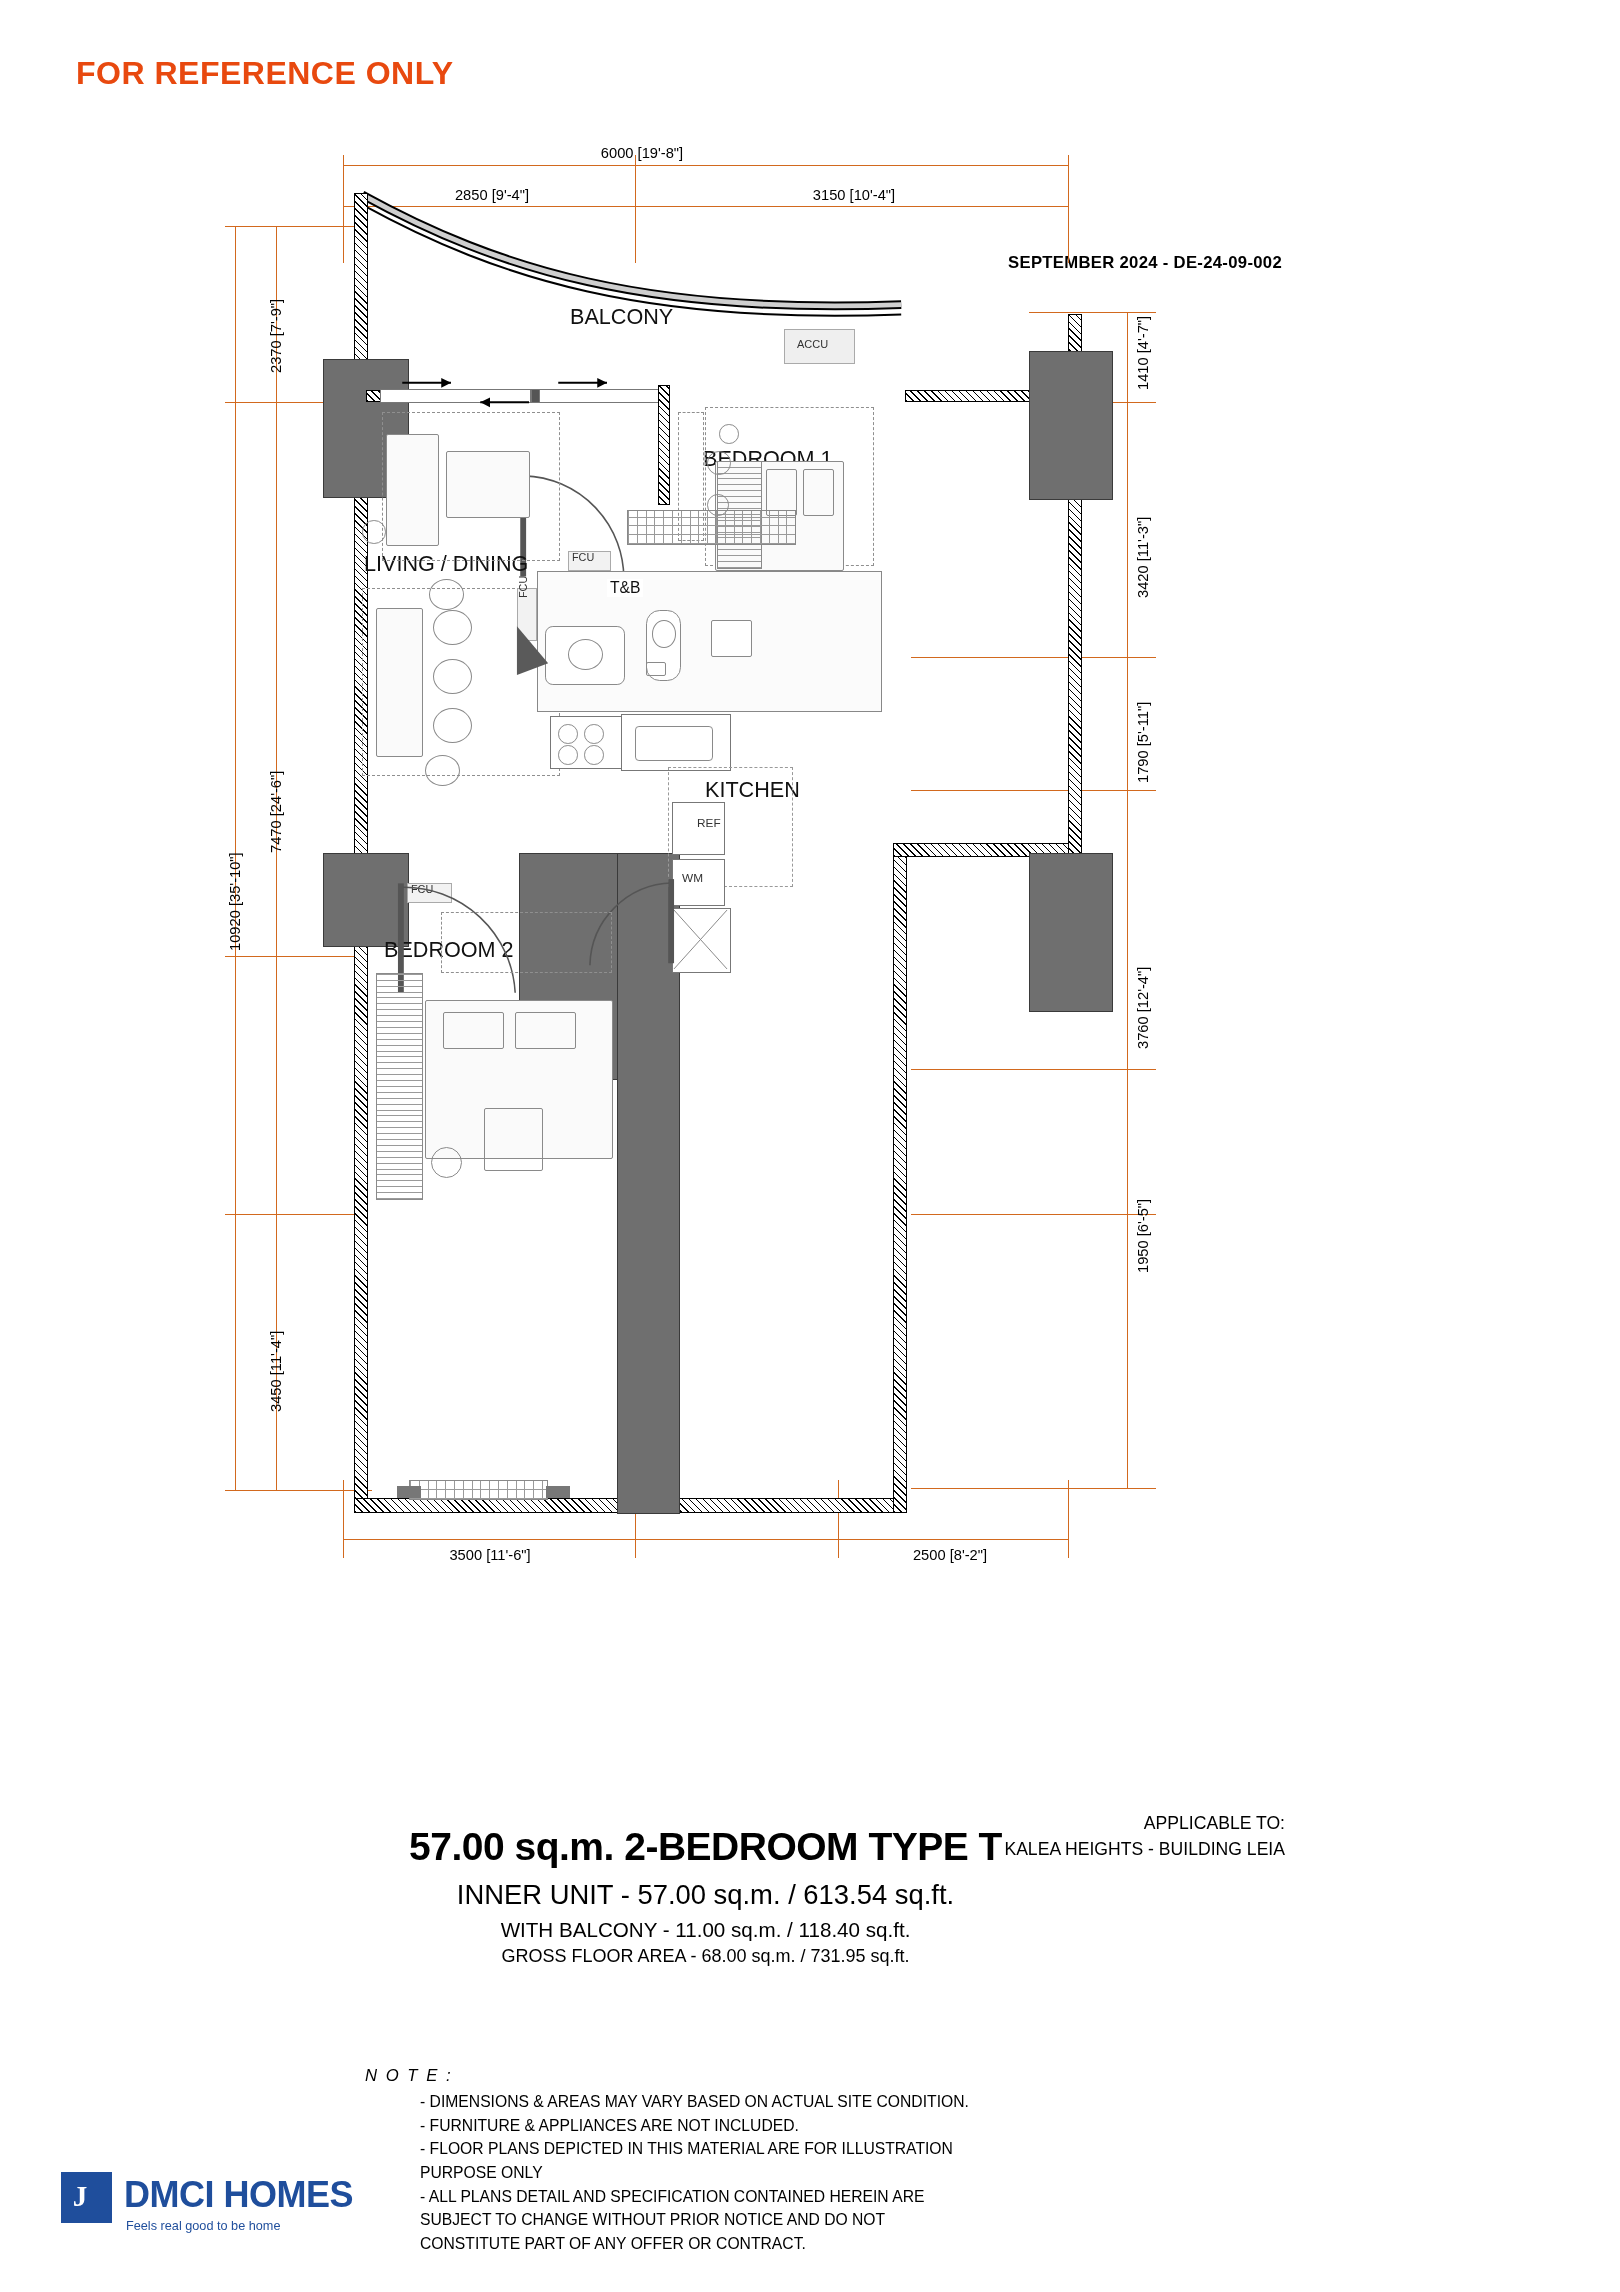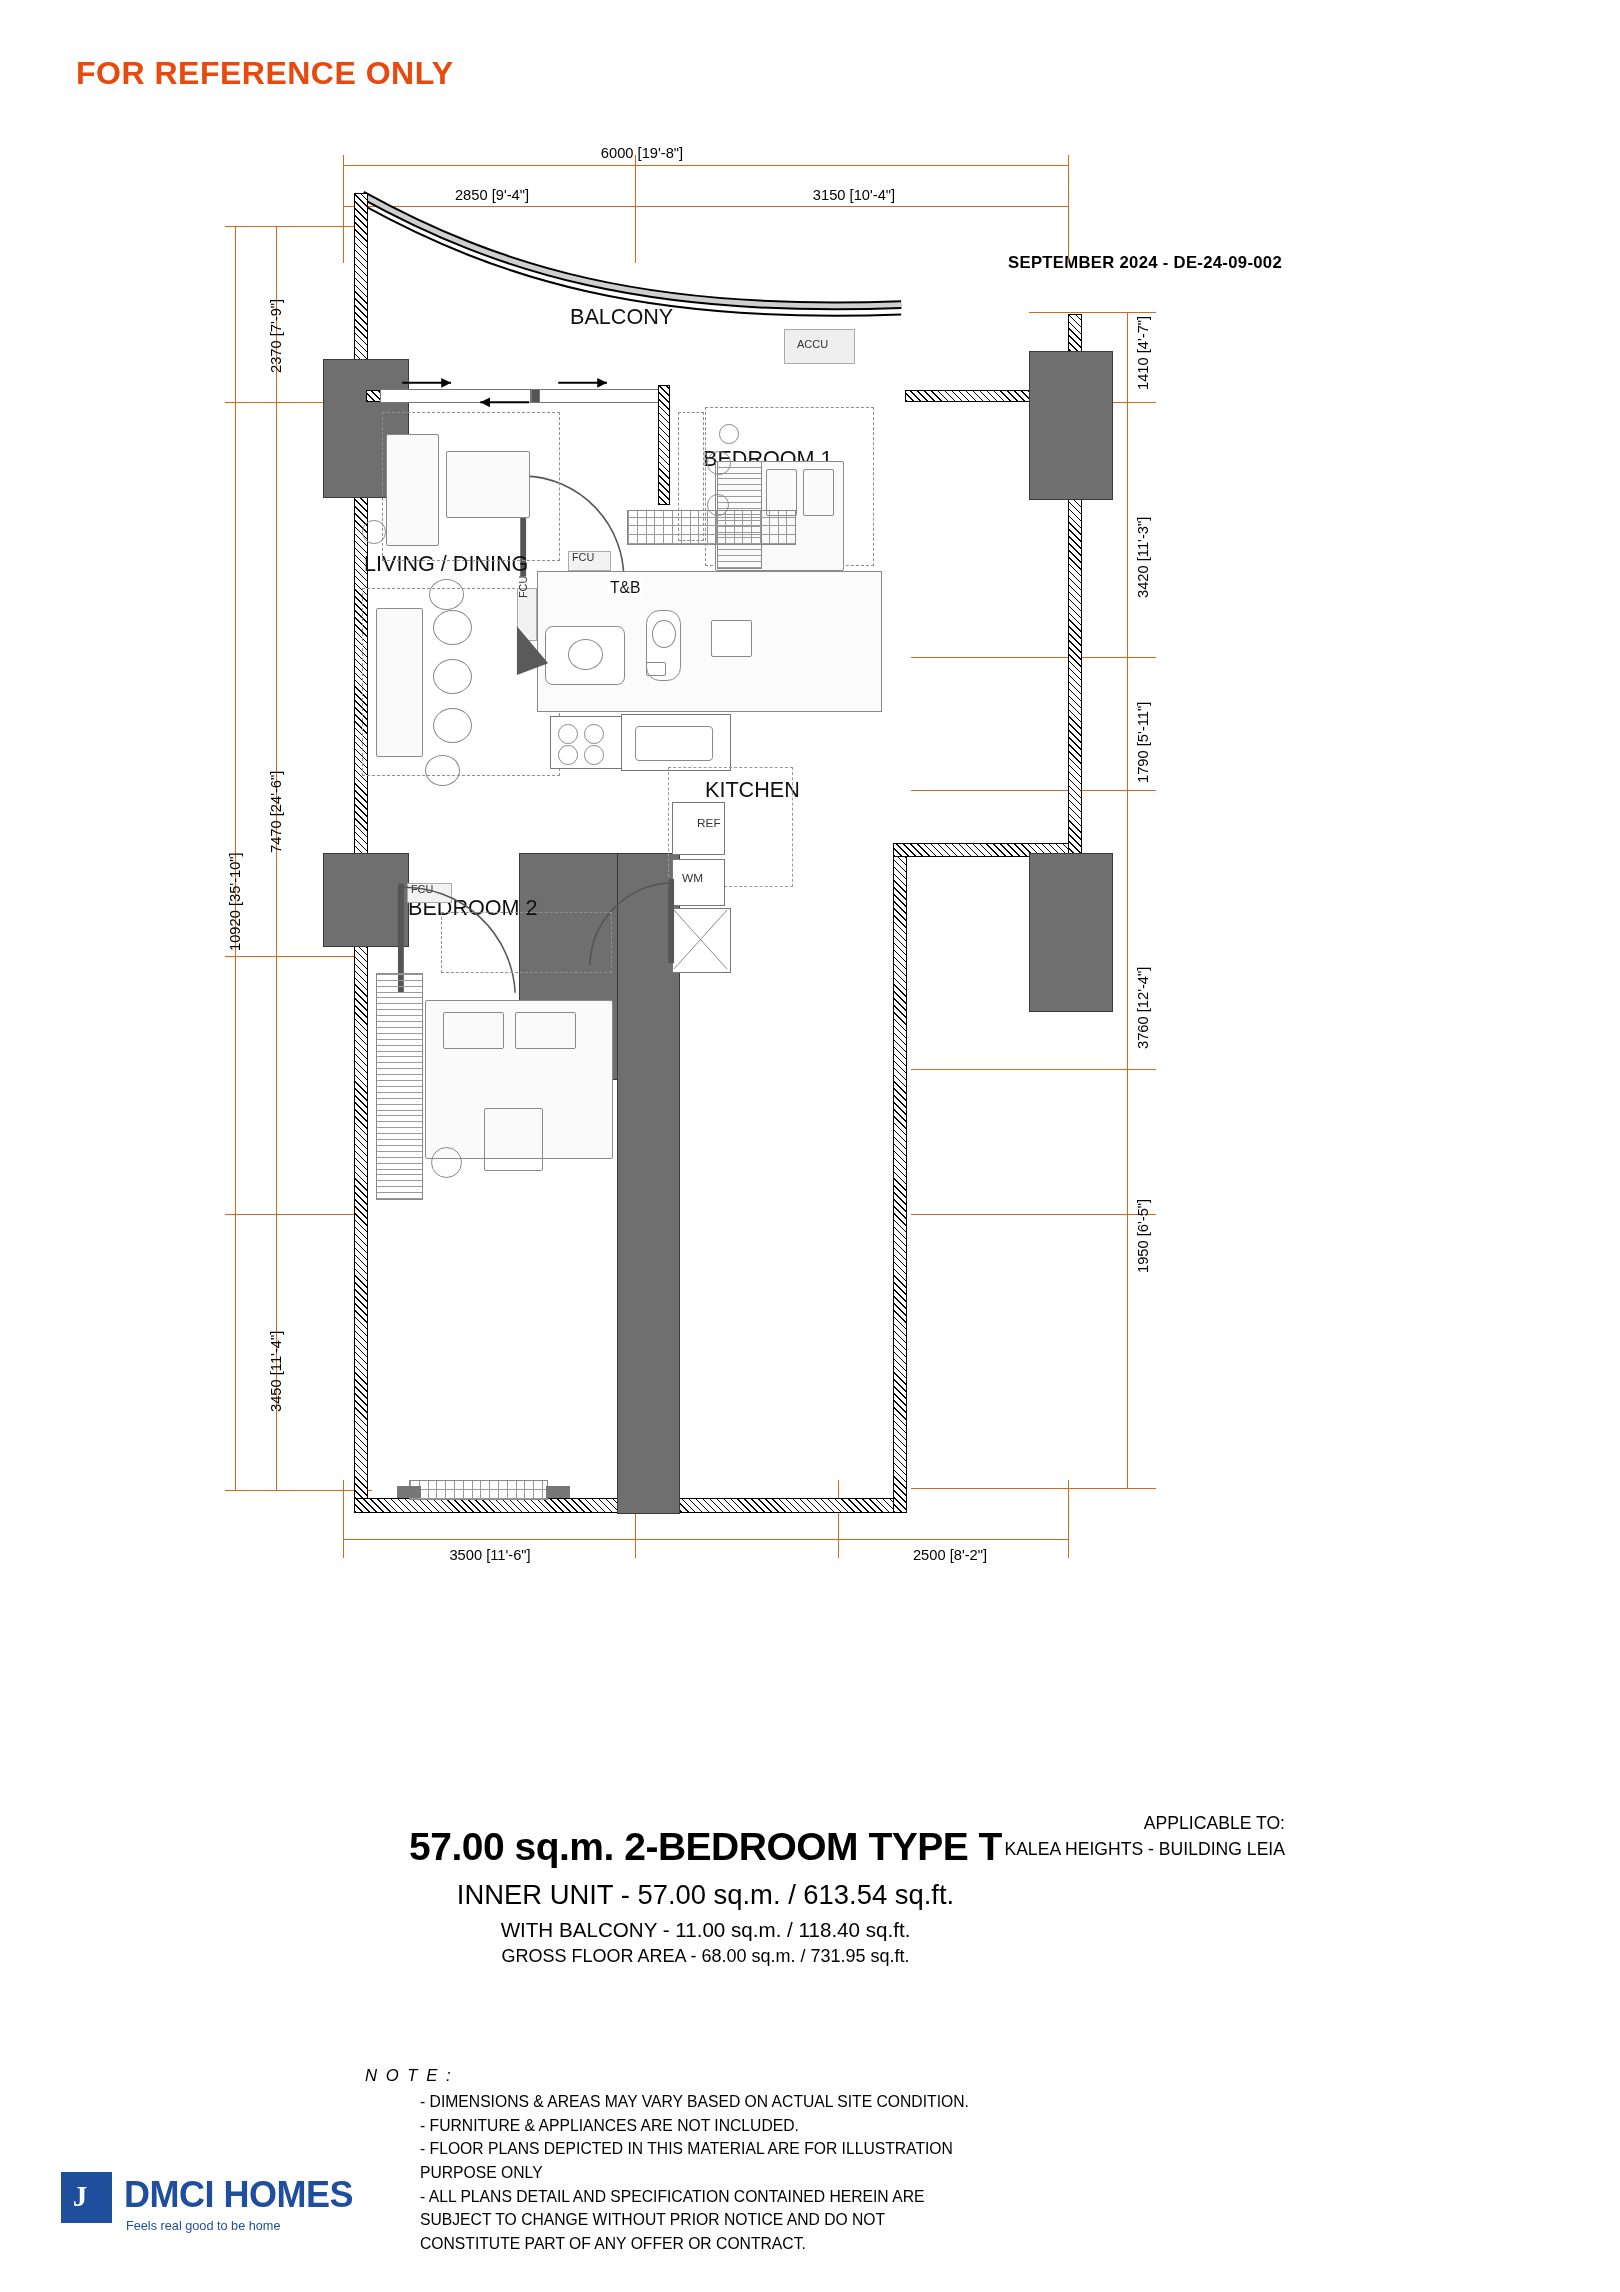--- a/index.html
+++ b/index.html
@@ -224,21 +224,21 @@
     <div class="thin" style="left:349px;top:741px;width:57px;height:63px;background:#fff;"></div>
     <svg style="position:absolute;left:349px;top:741px;width:57px;height:63px;" viewBox="0 0 58 64" width="57" height="63">
       <line x1="2" y1="2" x2="56" y2="62" stroke="#888" stroke-width="1"></line>
       <line x1="56" y1="2" x2="2" y2="62" stroke="#888" stroke-width="1"></line>
     </svg>
     <svg style="position:absolute;left:263px;top:712px;width:90px;height:98px;" viewBox="0 0 92 100" width="90" height="98">
       <path d="M88 4 A 86 86 0 0 0 4 88" fill="none" stroke="#555" stroke-width="1.6"></path>
       <rect x="84" y="0" width="6" height="86" fill="#555"></rect>
     </svg>
 
-    <div class="roomlbl" style="left:61px;top:728px;margin-left:24px;">BEDROOM 2</div>
+    <div class="roomlbl" style="left:61px;top:770px;">BEDROOM 2</div>
     <div class="lightfill" style="left:84px;top:716px;width:43px;height:17.6px;"></div>
     <div class="roomlbl xs" style="left:88px;top:716px;font-size:10.8px;">FCU</div>
     <svg style="position:absolute;left:73px;top:716px;width:127px;height:118px;" viewBox="0 0 130 120" width="127" height="118">
       <path d="M6 4 A 114 114 0 0 1 122 112" fill="none" stroke="#555" stroke-width="1.6"></path>
       <rect x="2" y="0" width="6" height="112" fill="#555"></rect>
     </svg>
     <div class="dashfurn" style="left:118px;top:745px;width:169px;height:59px;"></div>
     <div class="furn" style="left:102px;top:833px;width:186px;height:157px;background:#fafafa;"></div>
     <div class="bedlines" style="left:53px;top:806px;width:45px;height:225px;"></div>
     <div class="furn" style="left:120px;top:845px;width:59px;height:35px;"></div>

